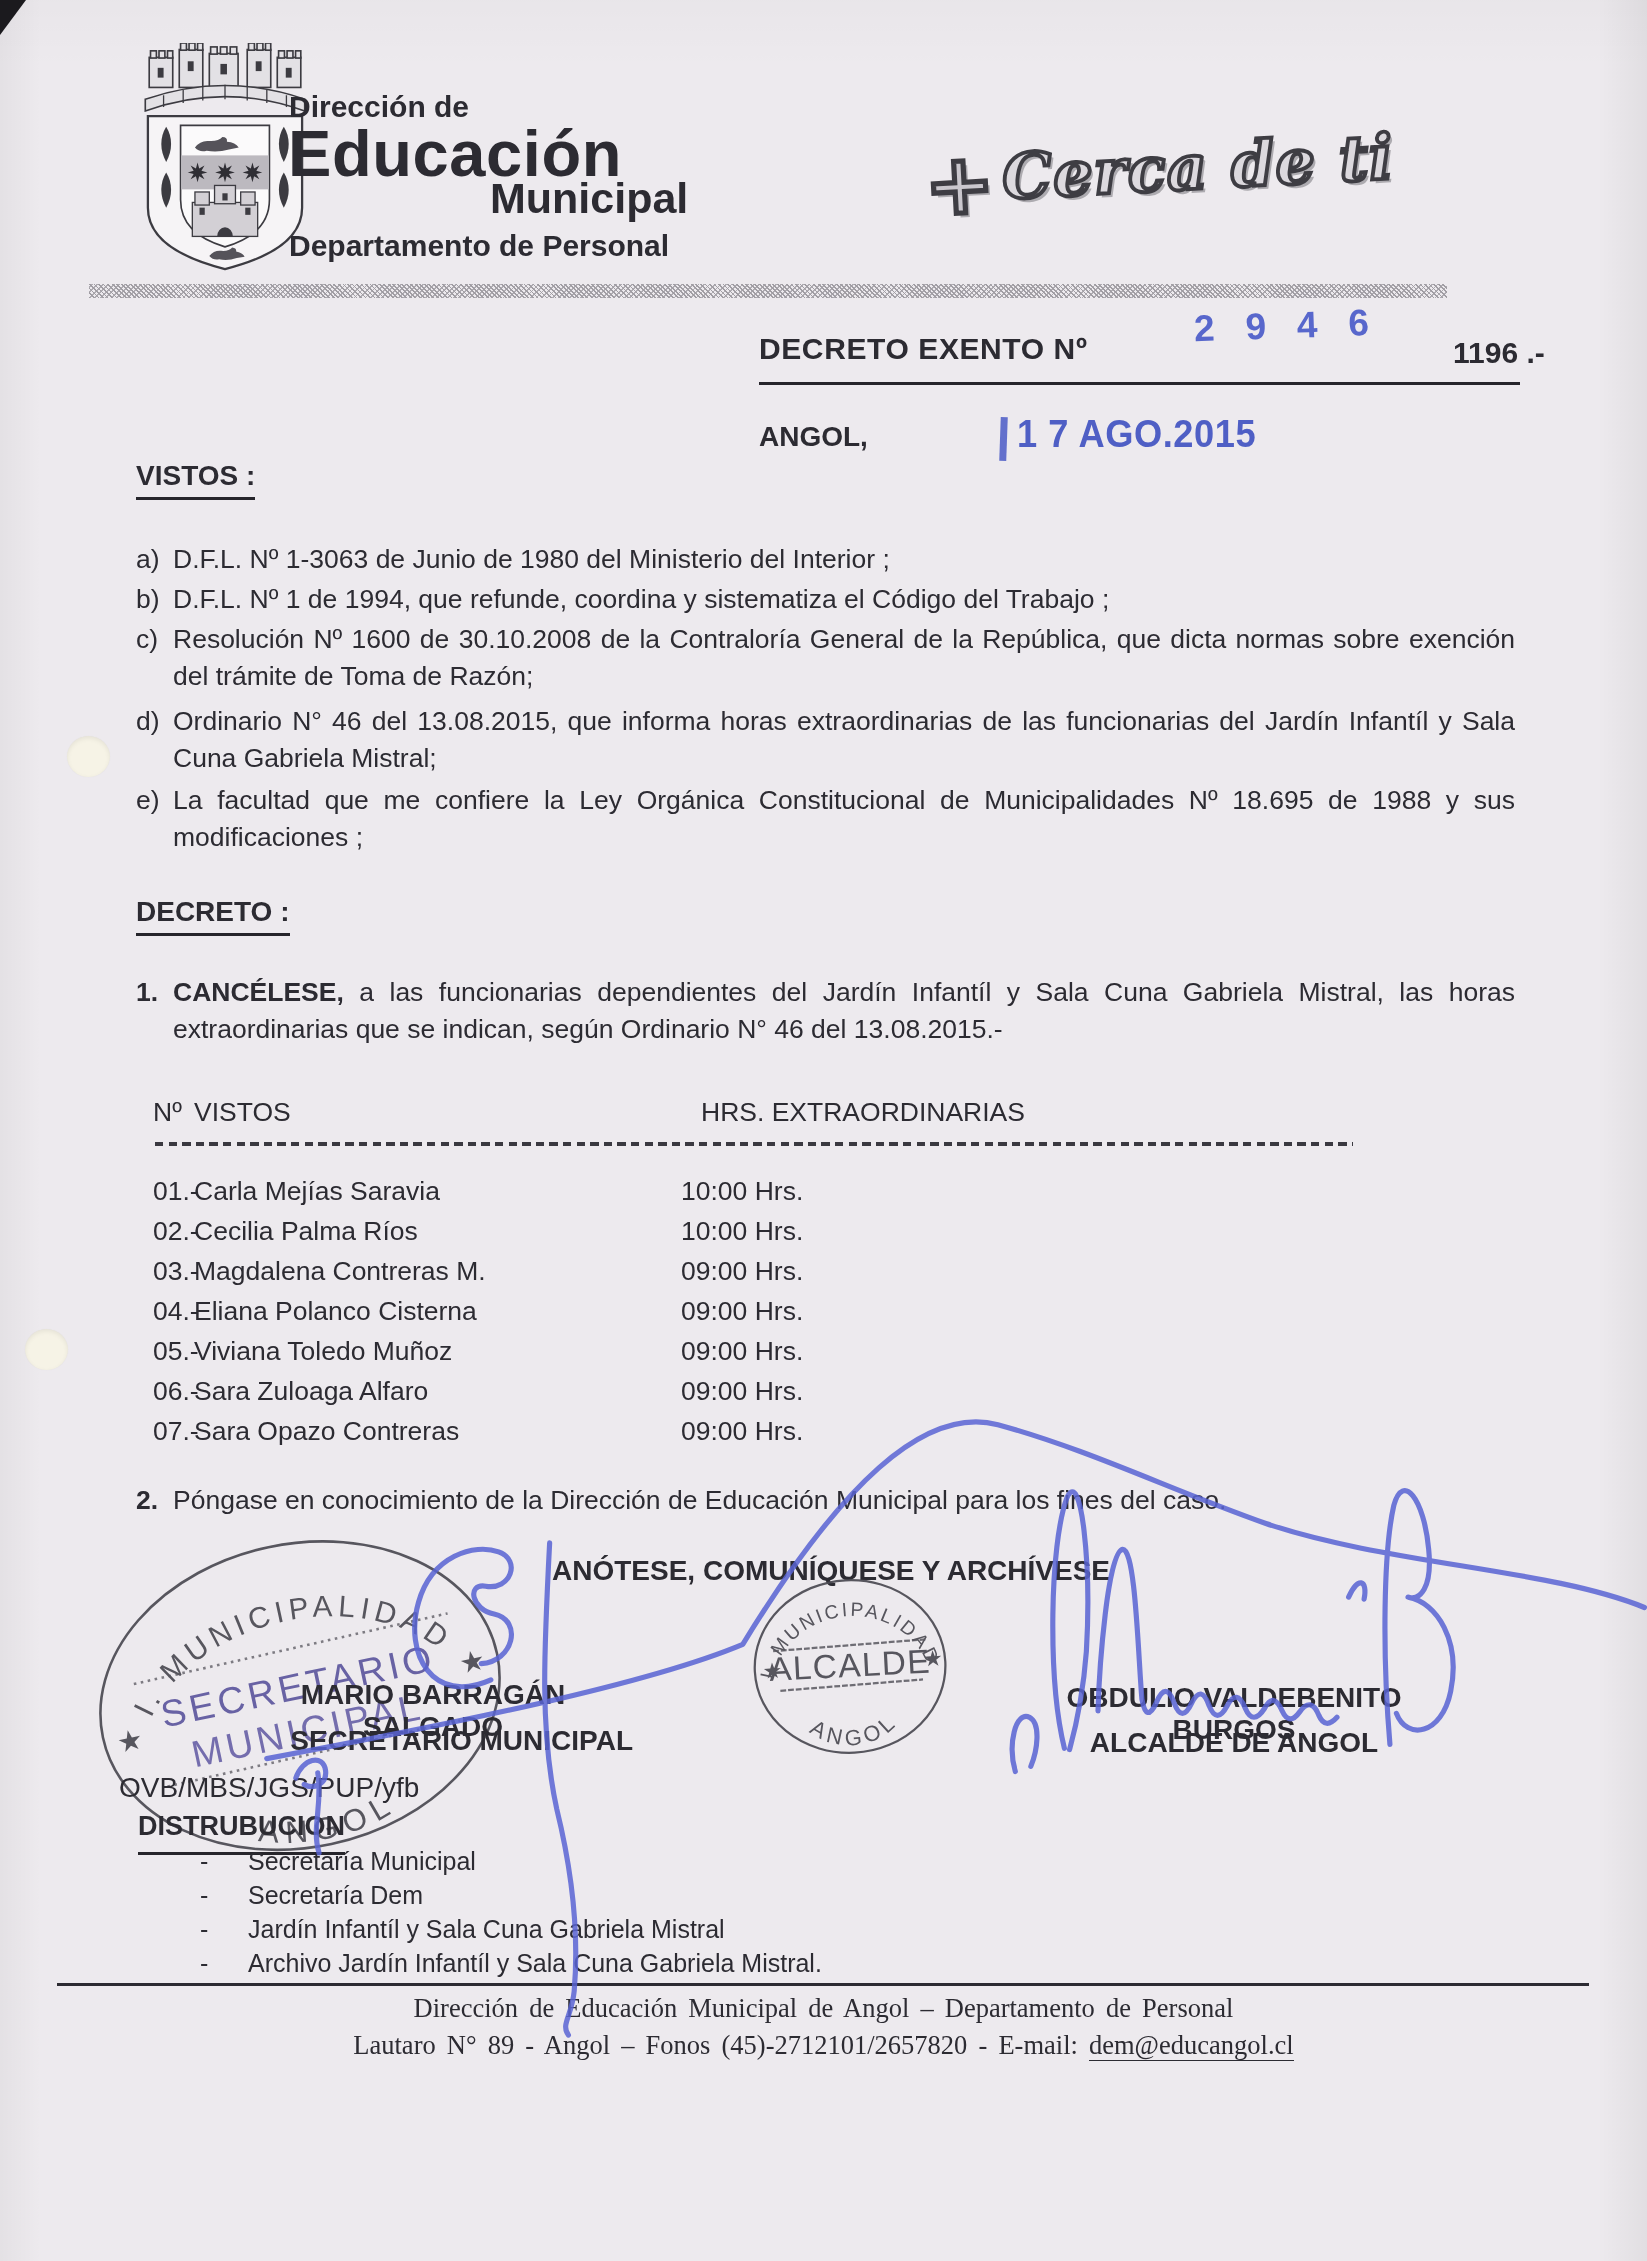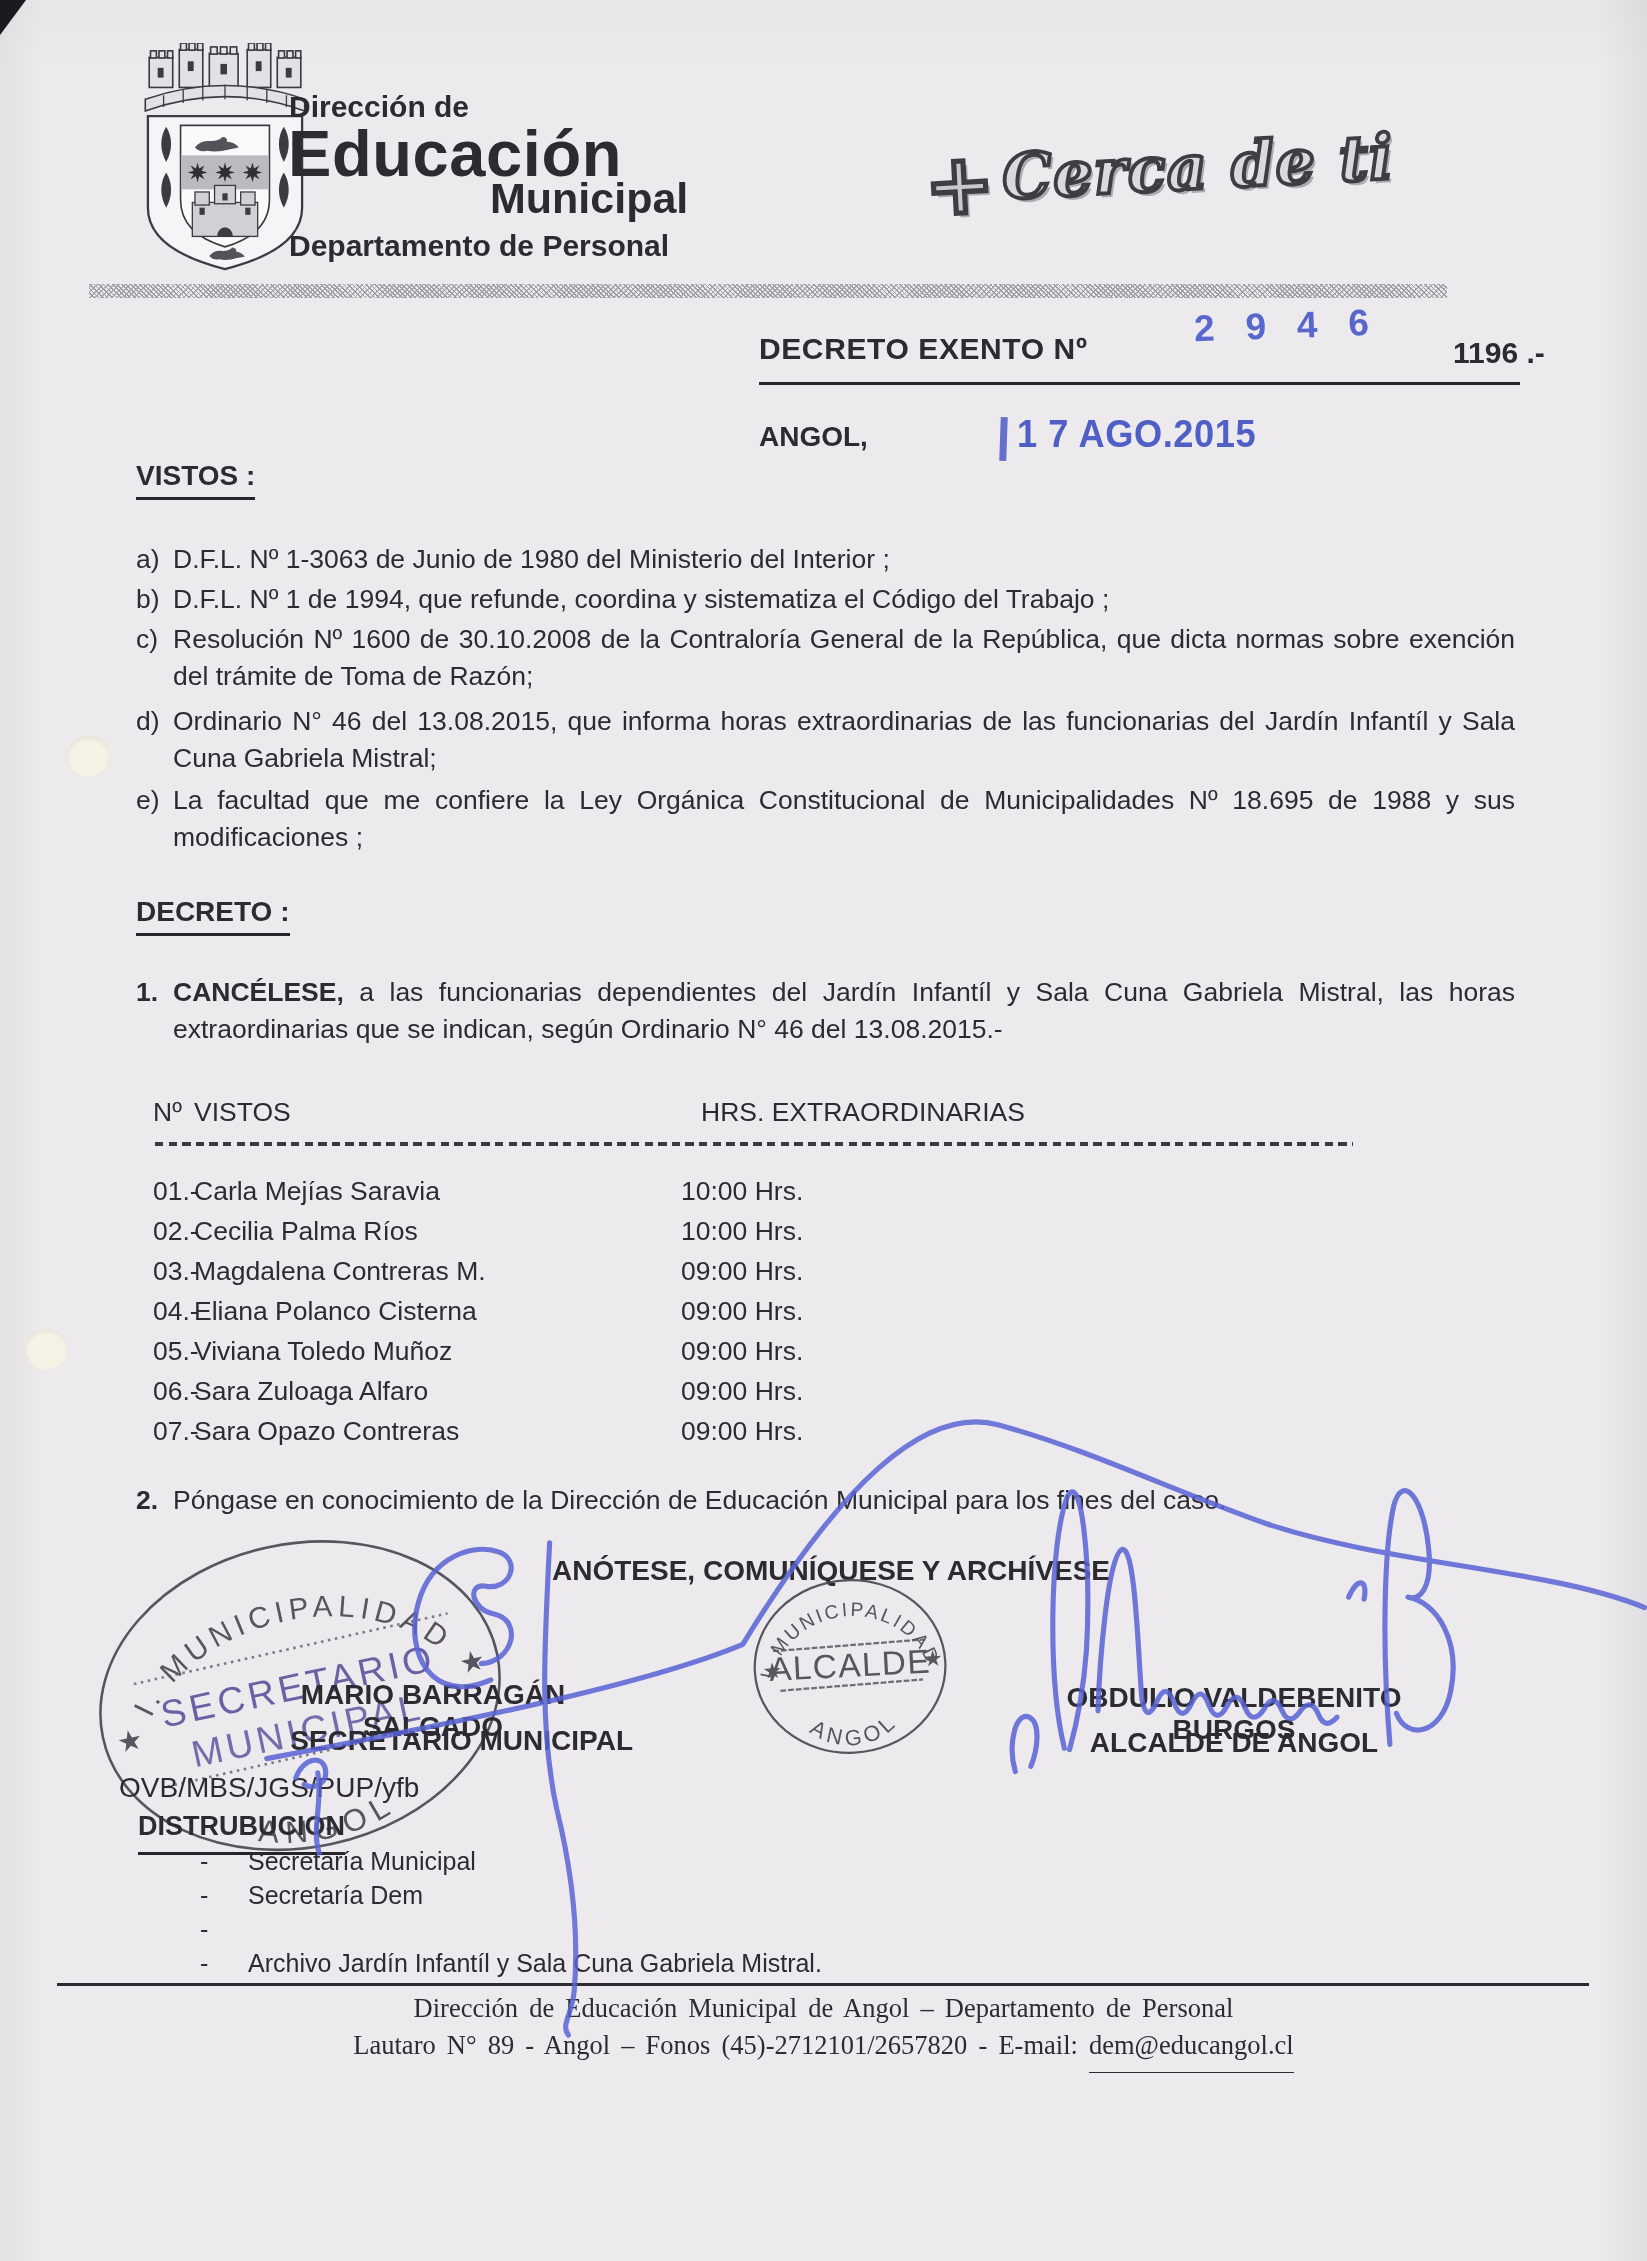--- a/index.html
+++ b/index.html
@@ -82,21 +82,21 @@
   #dist-list{left:200px;top:1847px;font-size:25px}
   .dist-item{display:flex;height:34px}
   .dist-bullet{flex:none;width:48px}
 
   
   #footer-rule{left:57px;top:1983px;width:1532px;height:2.6px;background:#2c2b32}
   #footer-line1,#footer-line2{left:0;width:1647px;text-align:center;
     font-family:"Liberation Serif",serif;font-size:26.5px;word-spacing:4.5px}
   #footer-line1{top:1993px}
   #footer-line2{top:2030px}
-  #footer-email{border-bottom:1.9px solid #2c2b32;padding-bottom:12px}
+  #footer-email{border-bottom:1.9px solid #2c2b32;padding-bottom:0}
 
   
   #secretary-stamp{left:74px;top:1532px}
   #mayor-stamp{left:748px;top:1575px}
   #signatures{left:0;top:1389px}
   svg text{font-family:"Liberation Sans",sans-serif}
 </style>
 </head>
 <body>
 
@@ -335,20 +335,21 @@
   <div class="dist-item">
     <span class="dist-bullet">-</span>
     <span>Secretaría Municipal</span>
   </div>
   <div class="dist-item">
     <span class="dist-bullet">-</span>
     <span>Secretaría Dem</span>
   </div>
   <div class="dist-item">
     <span class="dist-bullet">-</span>
+    <span>Jardín Infantíl y Sala Cuna Gabriela Mistral</span>
   </div>
   <div class="dist-item">
     <span class="dist-bullet">-</span>
     <span>Archivo Jardín Infantíl y Sala Cuna Gabriela Mistral.</span>
   </div>
 </div>
 
 <div id="footer-rule" class="abs"></div>
 <div id="footer-line1" class="abs">Dirección de Educación Municipal de Angol – Departamento de Personal</div>
 <div id="footer-line2" class="abs"><span>Lautaro  N° 89 - Angol – Fonos (45)-2712101/2657820 - E-mail: </span><span id="footer-email">dem@educangol.cl</span></div>

